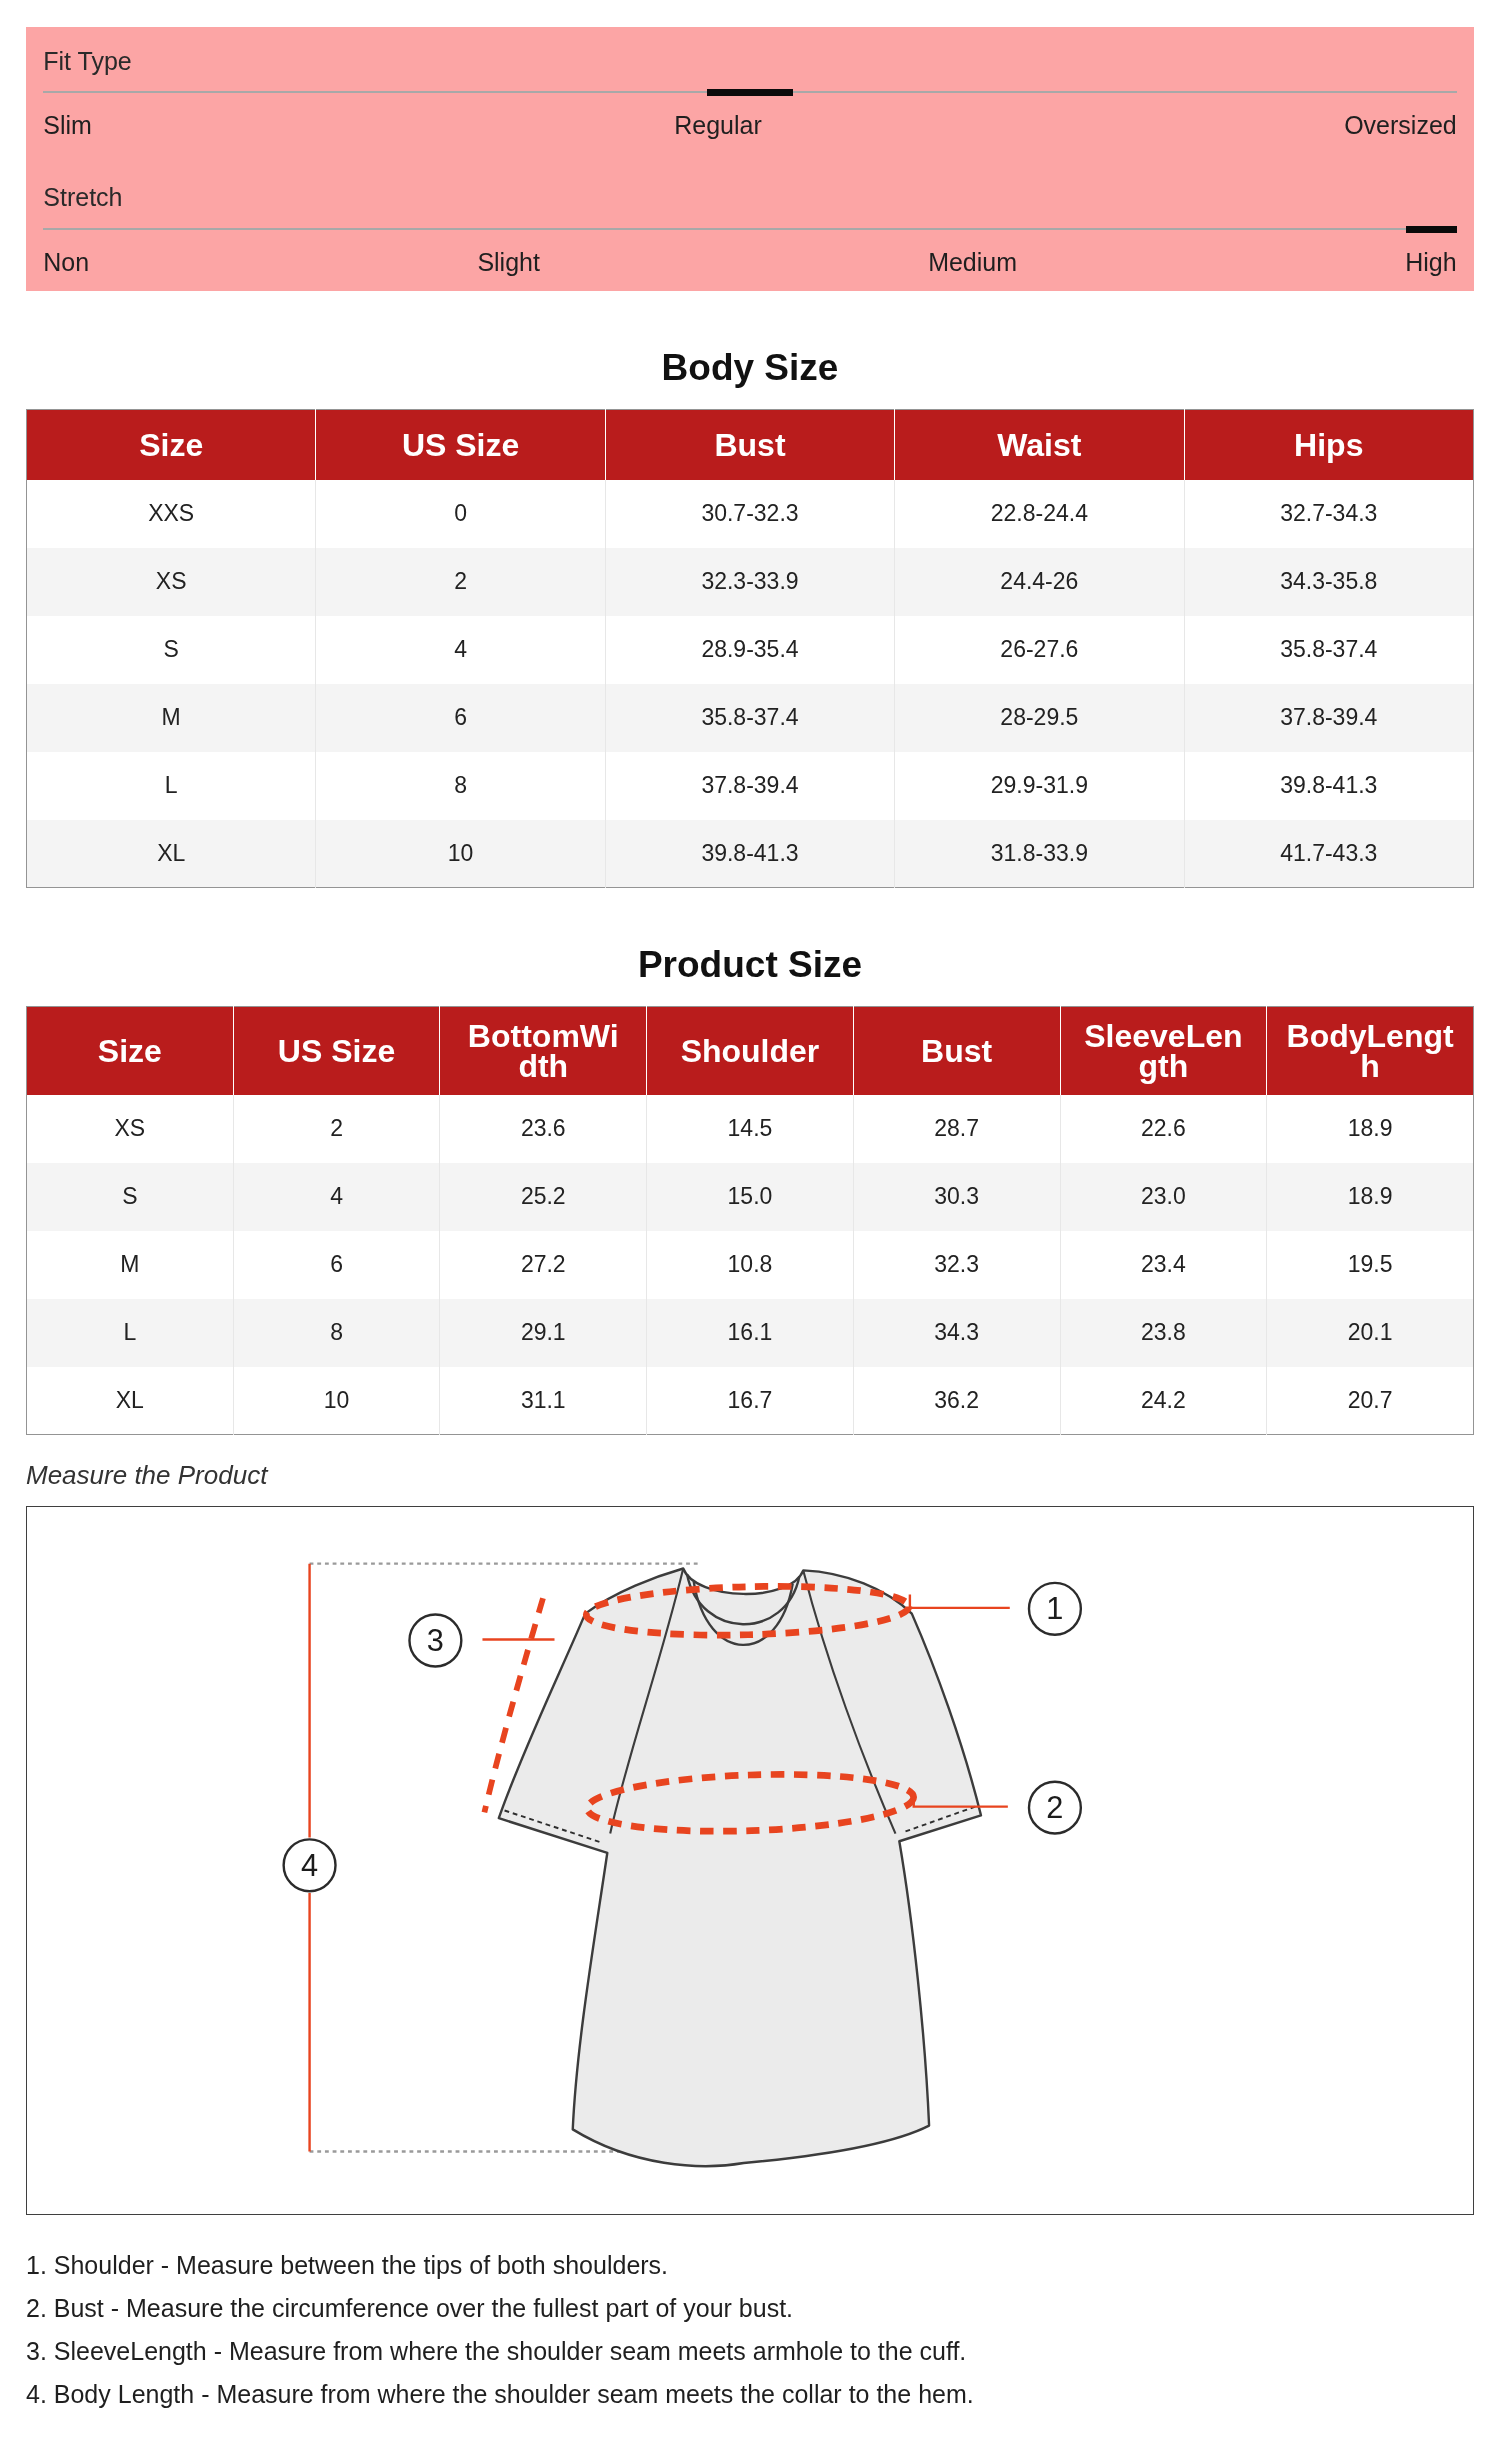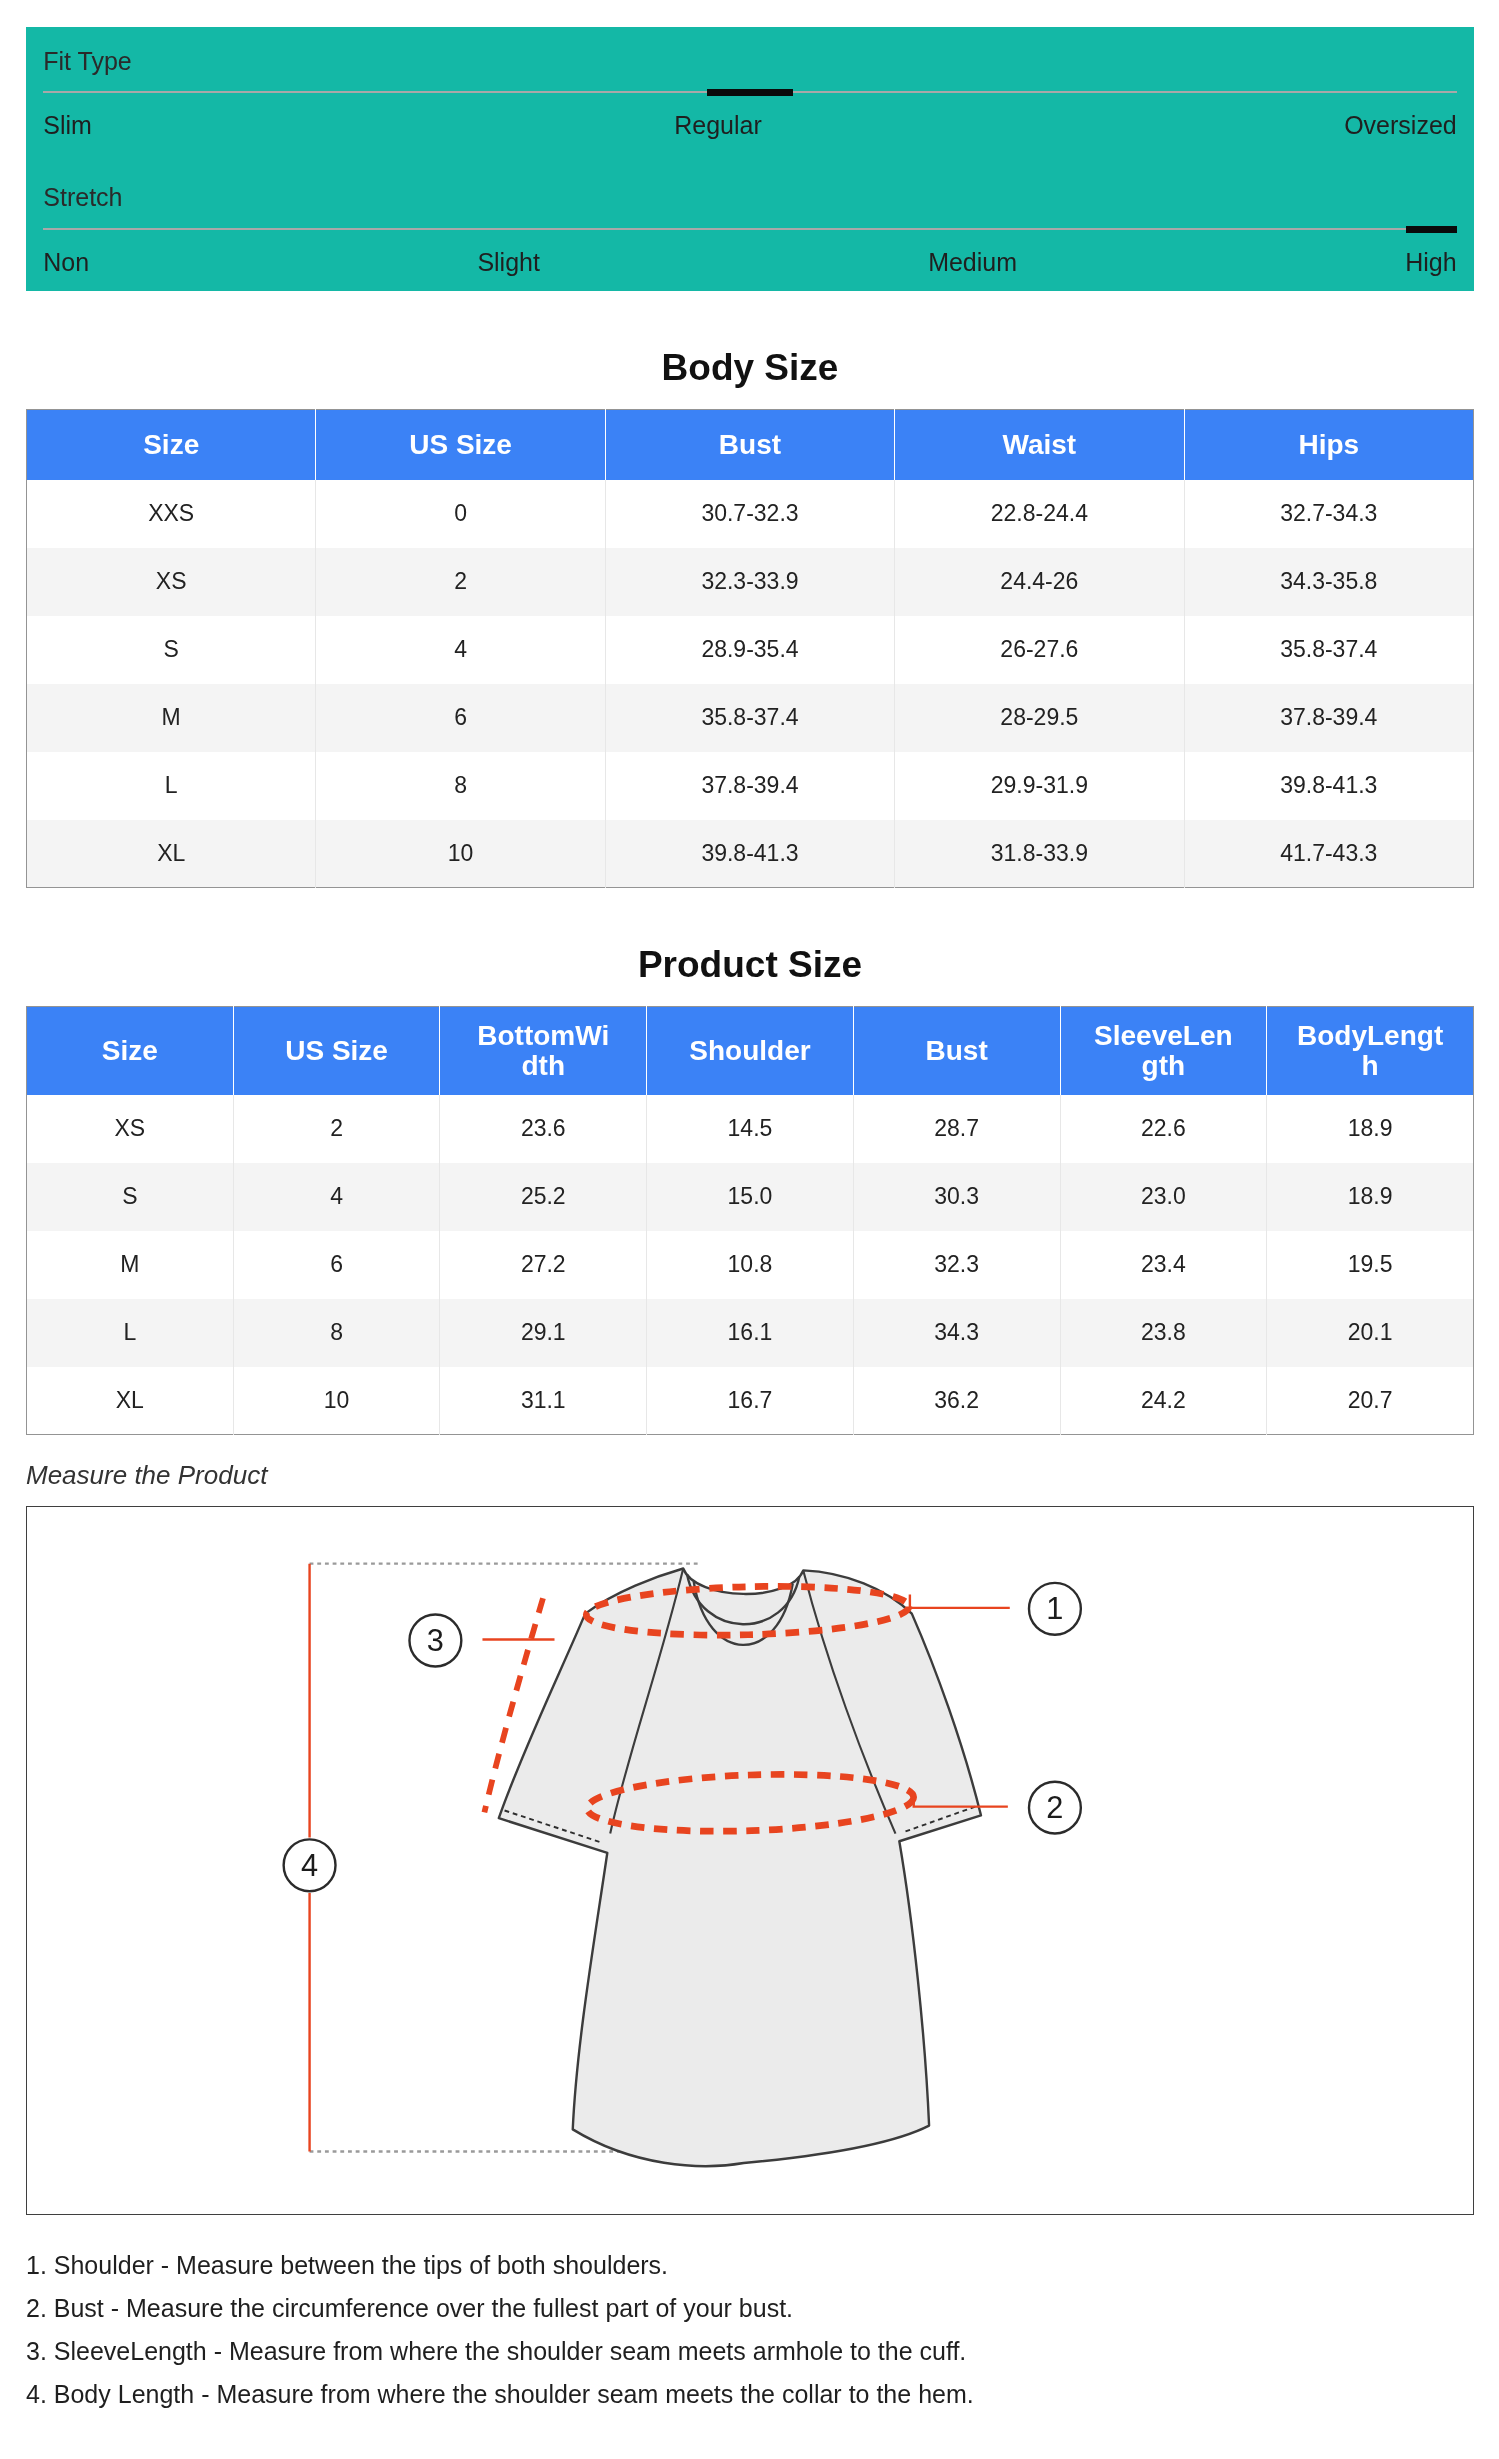--- a/index.html
+++ b/index.html
@@ -5,41 +5,41 @@
   * { margin:0; padding:0; box-sizing:border-box; }
   html,body { background:#ffffff; }
   body {
     width:1500px; height:2459px; overflow:hidden;
     font-family:"Liberation Sans", sans-serif;
     color:#1c1c1c;
   }
   .page { width:1448px; margin:0 26px; }
 
   
-  .fit-panel { margin-top:27px; background:#14b8a6; padding:20px 17.3px 14.4px 17.3px; }
+  .fit-panel { margin-top:27px; background:#fca5a5; padding:20px 17.3px 14.4px 17.3px; }
   .panel-label { font-size:25px; line-height:29px; font-weight:400; color:#2a2a2a; }
   .panel-label.second { margin-top:43px; }
   .slider { position:relative; margin-top:13.4px; height:6.7px; }
   .slider .track { position:absolute; left:0; right:0; top:1.9px; height:1.9px; background:#a8a8a8; }
   .slider .marker { position:absolute; top:0; height:6.7px; background:#0a0a0a; }
   .marker-center { width:86px; left:50%; transform:translateX(-50%); }
   .marker-end { width:51px; right:0; }
   .options { display:flex; justify-content:space-between; margin-top:15.4px; font-size:25px; line-height:29px; color:#1f1f1f;text-align:right; }
 
   
   .section-title { margin-top:55px; font-size:37px; line-height:44px; font-weight:700; color:#111;text-align:center; }
 
   
   table.size-table {
     margin-top:19px; width:100%; table-layout:fixed;
     border-collapse:collapse; border:1.9px solid #949494;
     text-align:center;
   }
   table.size-table th {
-    background:#3b82f6; color:#ffffff; font-weight:700; font-size:28px;
+    background:#b91c1c; color:#ffffff; font-weight:700; font-size:32px;
     line-height:30px; white-space:pre-line; vertical-align:middle;
     border-left:1.9px solid #ffffff; padding:3.8px 5.8px;
   }
   table.size-table th:first-child { border-left:none; }
   table.size-table.body-table th { height:70px; }
   table.size-table.product-table th { height:88px; }
   table.size-table td {
     height:68px; font-size:23px; color:#222; vertical-align:middle;
     border-left:1px solid #e7e7e7; background:#ffffff;
   }

